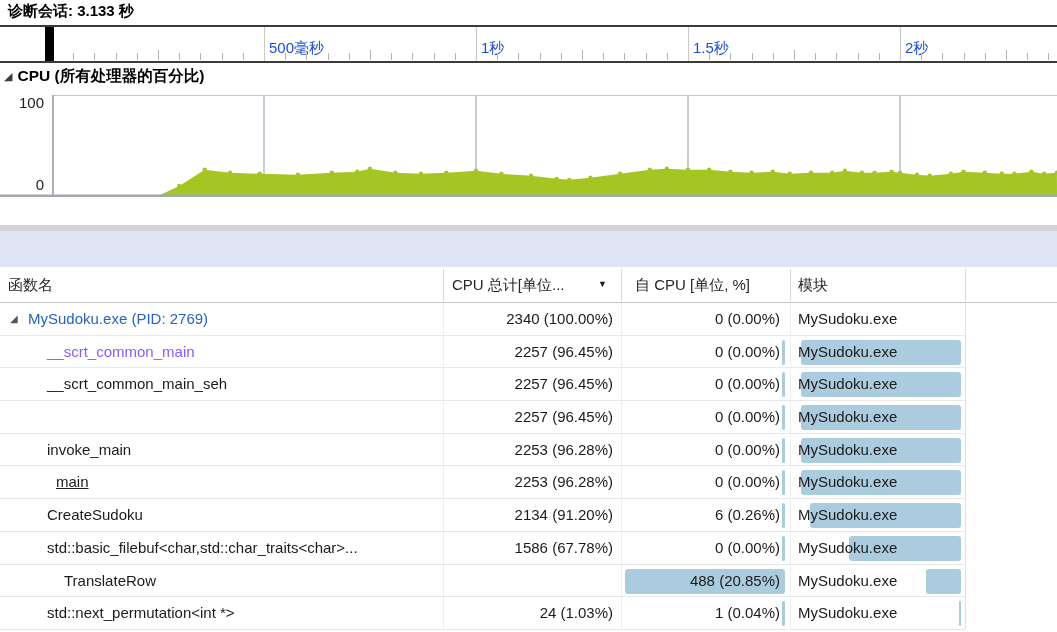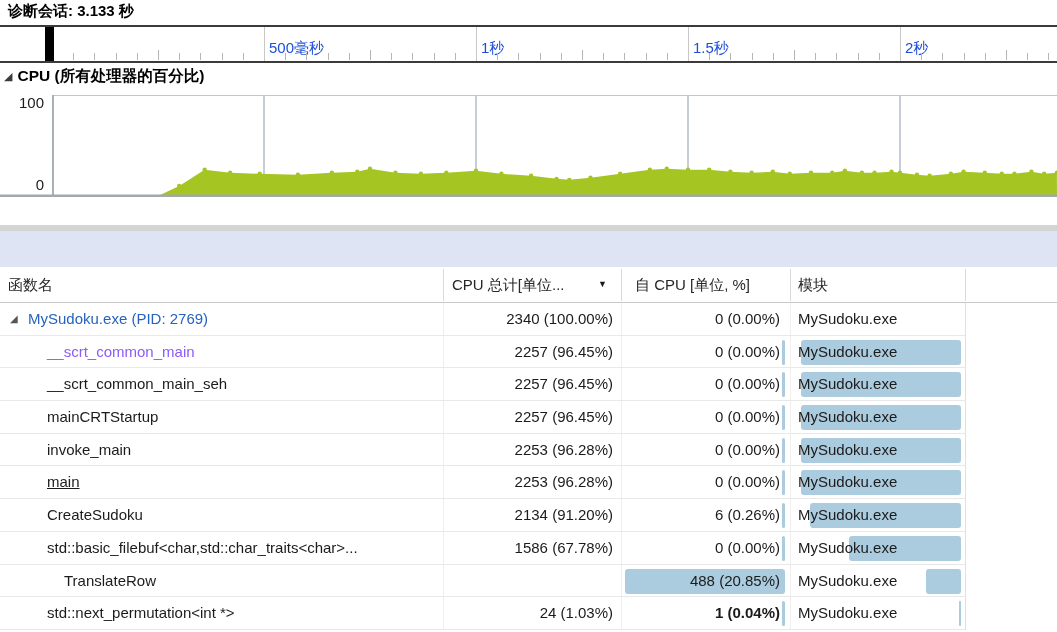--- a/index.html
+++ b/index.html
@@ -213,21 +213,20 @@
         <div class="bar" style="right: 4px; width: 160.107px;"></div>
         <div class="cell-text" style="right: 352px;">2257 (96.45%)</div>
         <div class="bar" style="right: 180px; width: 3.5px;"></div>
         <div class="cell-text" style="right: 185px;">0 (0.00%)</div>
         <div class="cell-text" style="left: 798px;">MySudoku.exe</div>
       </div>
       <div class="trow">
         <div class="vsep" style="left: 443px;"></div>
         <div class="vsep" style="left: 621px;"></div>
         <div class="vsep" style="left: 790px;"></div>
-        <div class="cell-text" style="left: 47px; color: rgb(27, 27, 27);">mainCRTStartup</div>
         <div class="bar" style="right: 4px; width: 160.107px;"></div>
         <div class="cell-text" style="right: 352px;">2257 (96.45%)</div>
         <div class="bar" style="right: 180px; width: 3.5px;"></div>
         <div class="cell-text" style="right: 185px;">0 (0.00%)</div>
         <div class="cell-text" style="left: 798px;">MySudoku.exe</div>
       </div>
       <div class="trow">
         <div class="vsep" style="left: 443px;"></div>
         <div class="vsep" style="left: 621px;"></div>
         <div class="vsep" style="left: 790px;"></div>
@@ -235,21 +234,21 @@
         <div class="bar" style="right: 4px; width: 159.825px;"></div>
         <div class="cell-text" style="right: 352px;">2253 (96.28%)</div>
         <div class="bar" style="right: 180px; width: 3.5px;"></div>
         <div class="cell-text" style="right: 185px;">0 (0.00%)</div>
         <div class="cell-text" style="left: 798px;">MySudoku.exe</div>
       </div>
       <div class="trow">
         <div class="vsep" style="left: 443px;"></div>
         <div class="vsep" style="left: 621px;"></div>
         <div class="vsep" style="left: 790px;"></div>
-        <div class="cell-text" style="left: 47px; color: rgb(27, 27, 27); text-decoration: underline;">main</div>
+        <div class="cell-text" style="left: 56px; color: rgb(27, 27, 27); text-decoration: underline;">main</div>
         <div class="bar" style="right: 4px; width: 159.825px;"></div>
         <div class="cell-text" style="right: 352px;">2253 (96.28%)</div>
         <div class="bar" style="right: 180px; width: 3.5px;"></div>
         <div class="cell-text" style="right: 185px;">0 (0.00%)</div>
         <div class="cell-text" style="left: 798px;">MySudoku.exe</div>
       </div>
       <div class="trow">
         <div class="vsep" style="left: 443px;"></div>
         <div class="vsep" style="left: 621px;"></div>
         <div class="vsep" style="left: 790px;"></div>
@@ -282,18 +281,18 @@
         <div class="cell-text" style="left: 798px;">MySudoku.exe</div>
       </div>
       <div class="trow">
         <div class="vsep" style="left: 443px;"></div>
         <div class="vsep" style="left: 621px;"></div>
         <div class="vsep" style="left: 790px;"></div>
         <div class="cell-text" style="left: 47px; color: rgb(27, 27, 27);">std::next_permutation&lt;int *&gt;</div>
         <div class="bar" style="right: 4px; width: 2px;"></div>
         <div class="cell-text" style="right: 352px;">24 (1.03%)</div>
         <div class="bar" style="right: 180px; width: 3.5px;"></div>
-        <div class="cell-text" style="right: 185px; font-weight: bold;">1 (0.04%)</div>
+        <div class="cell-text" style="right: 185px;">1 (0.04%)</div>
         <div class="cell-text" style="left: 798px;">MySudoku.exe</div>
       </div>
     </div>
 
 </div>
 
 </body></html>

